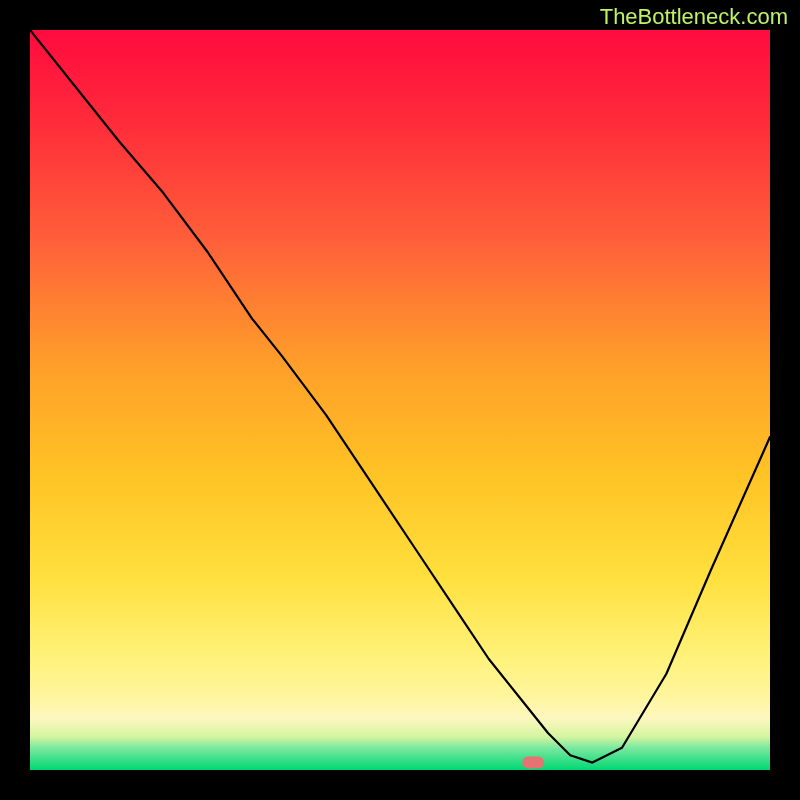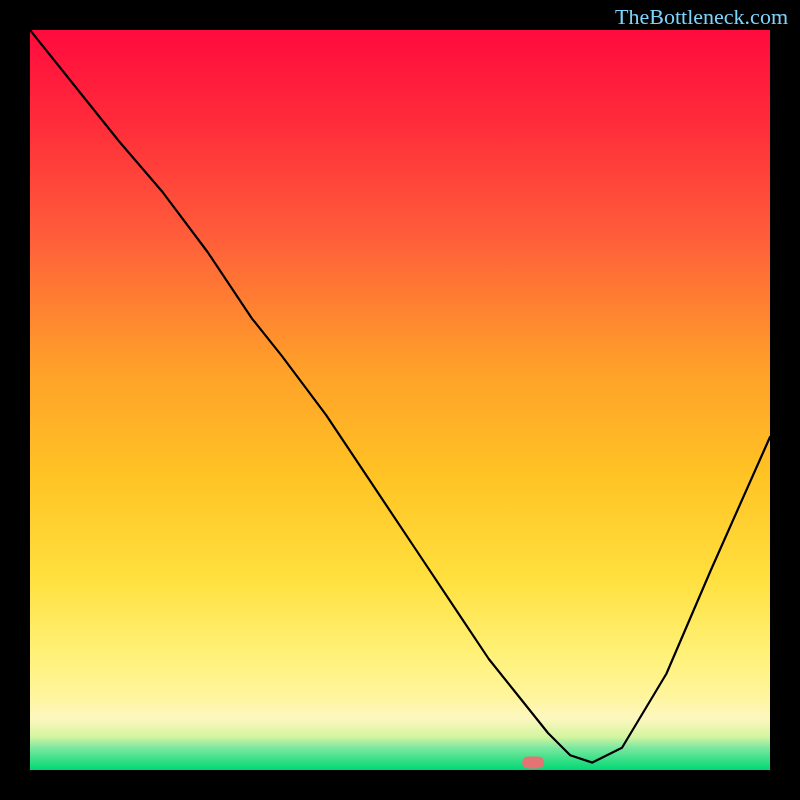--- a/index.html
+++ b/index.html
@@ -8,25 +8,24 @@
     width: 800px;
     height: 800px;
     position: relative;
     font-family: Arial, sans-serif;
     background: #000;
   }
   .watermark {
     position: absolute;
     top: 4px;
     right: 12px;
-    color: #7dd3fc;
+    color: #bef264;
     font-size: 22px;
     font-weight: 500;
     z-index: 10;
-    font-family: Liberation Serif, serif;
   }
   .frame {
     position: absolute;
     left: 0;
     top: 0;
     width: 800px;
     height: 800px;
     background: #000;
   }
   .plot-area {

